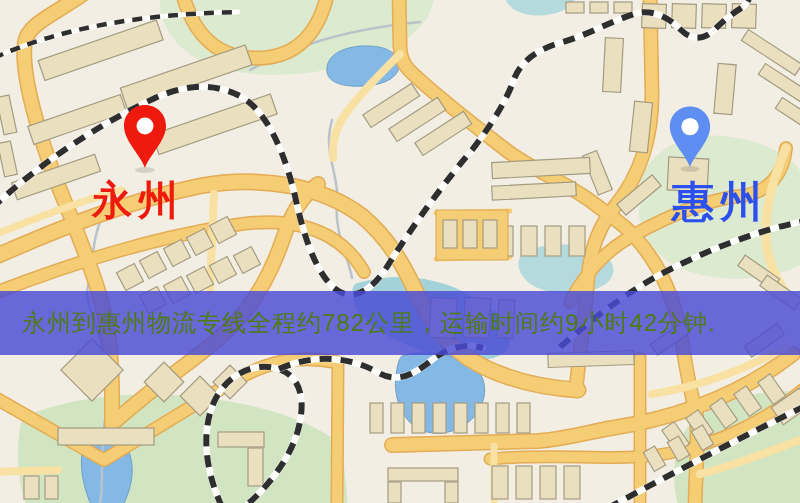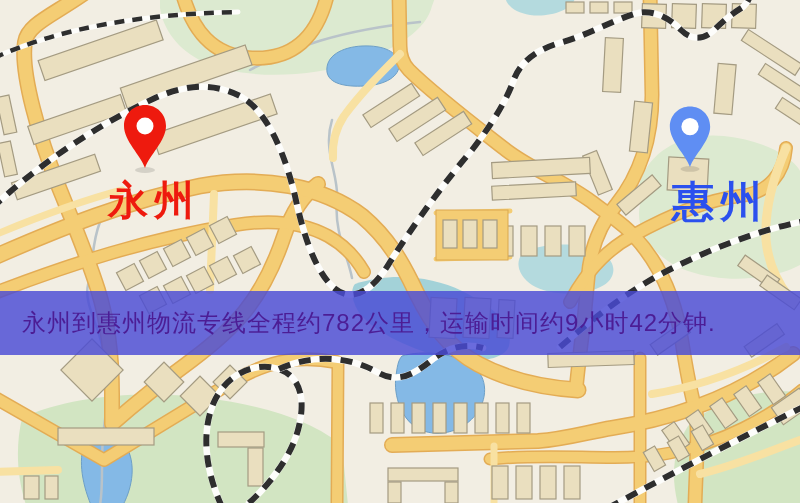--- a/index.html
+++ b/index.html
@@ -24,21 +24,21 @@
   .rail-w{fill:none;stroke:#fdfdfb;stroke-width:6.5;stroke-linecap:round;}
   .rail-b{fill:none;stroke:var(--railway,#2e2e2e);stroke-width:6;stroke-dasharray:12 9;stroke-linecap:butt;}
   .rail-w.thin{stroke-width:5;}
   .rail-b.thin{stroke-width:4.5;stroke-dasharray:10 8;}
   .pin-shadow{fill:rgba(0,0,0,0.12);}
   
   .city-label{
     position:absolute;font-family:"DejaVu Serif","Liberation Serif",serif;
     font-weight:700;line-height:1;letter-spacing:6px;white-space:nowrap;
   }
-  .label-a{left:92px;top:180px;font-size:40px;margin-left:16px;}
+  .label-a{left:92px;top:180px;font-size:40px;}
   .label-b{left:672px;top:181px;font-size:42px;}
   
   .banner{
     position:absolute;left:0;right:0;top:291px;height:64px;
     display:flex;align-items:center;padding-left:22px;box-sizing:border-box;
   }
   .banner-text{
     font-size:24px;font-weight:500;letter-spacing:1px;white-space:nowrap;
     font-family:"Liberation Sans","DejaVu Sans",sans-serif;
   }
@@ -234,16 +234,16 @@
       <ellipse class="pin-shadow" cx="0" cy="2" rx="10" ry="3"></ellipse>
       <path d="M0,0 C-4.5,-13 -21,-27 -21,-42 C-21,-54.2 -11.6,-63 0,-63 C11.6,-63 21,-54.2 21,-42 C21,-27 4.5,-13 0,0 Z" fill="#5f8ef3"></path>
       <circle cx="0" cy="-42" r="9" fill="#ffffff"></circle>
     </g>
   </svg>
 
   <div class="city-label label-a" style="color: rgb(238, 26, 14);">永州</div>
   <div class="city-label label-b" style="color: rgb(43, 80, 238);">惠州</div>
 
   <div class="banner" style="background: rgba(73, 75, 214, 0.82);">
-    <span class="banner-text" style="color: #4c1d95;">永州到惠州物流专线全程约782公里，运输时间约9小时42分钟.</span>
+    <span class="banner-text" style="color: #4d7c0f;">永州到惠州物流专线全程约782公里，运输时间约9小时42分钟.</span>
   </div>
 
 </div>
 
 </body></html>

